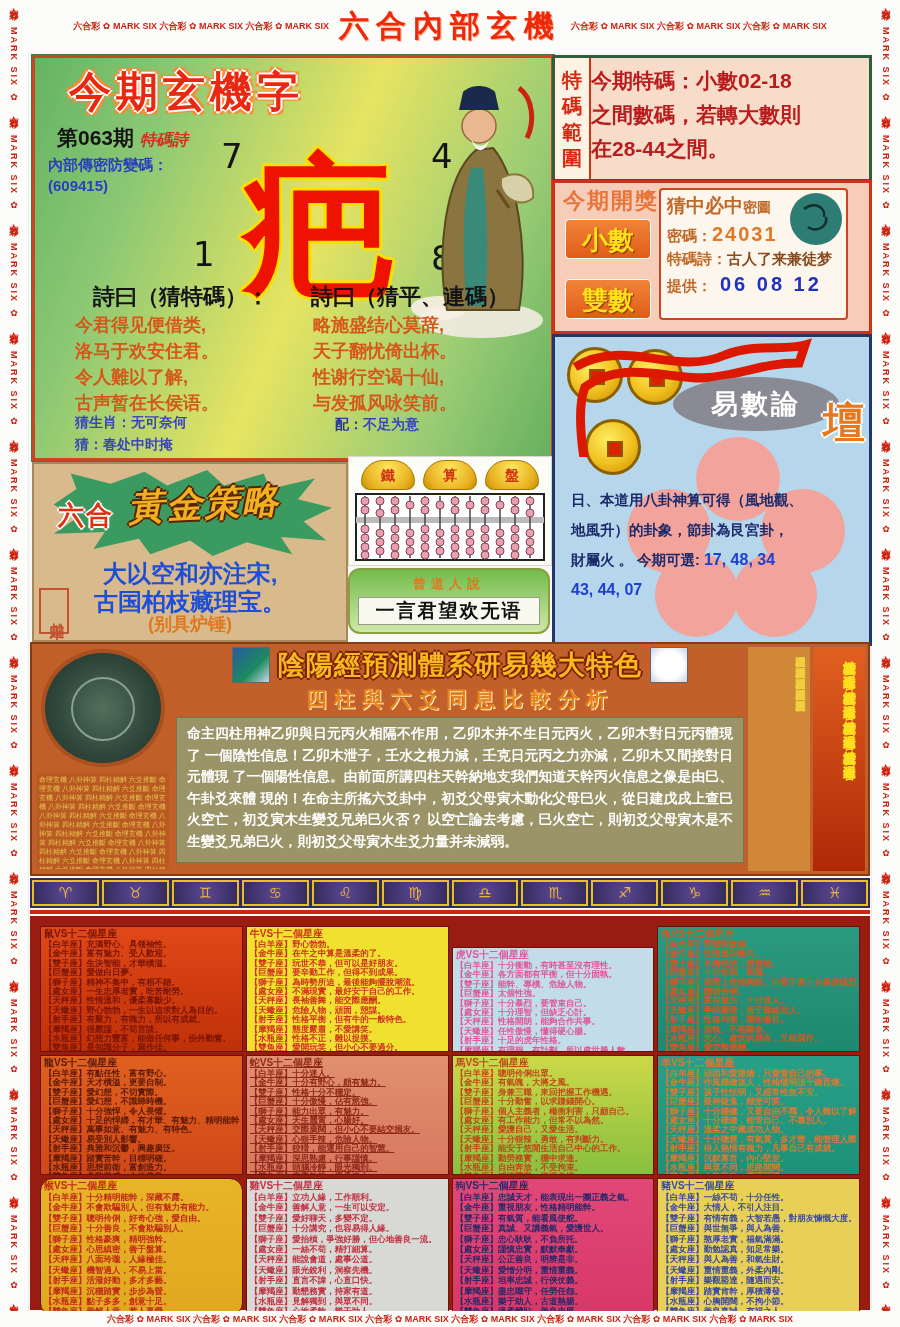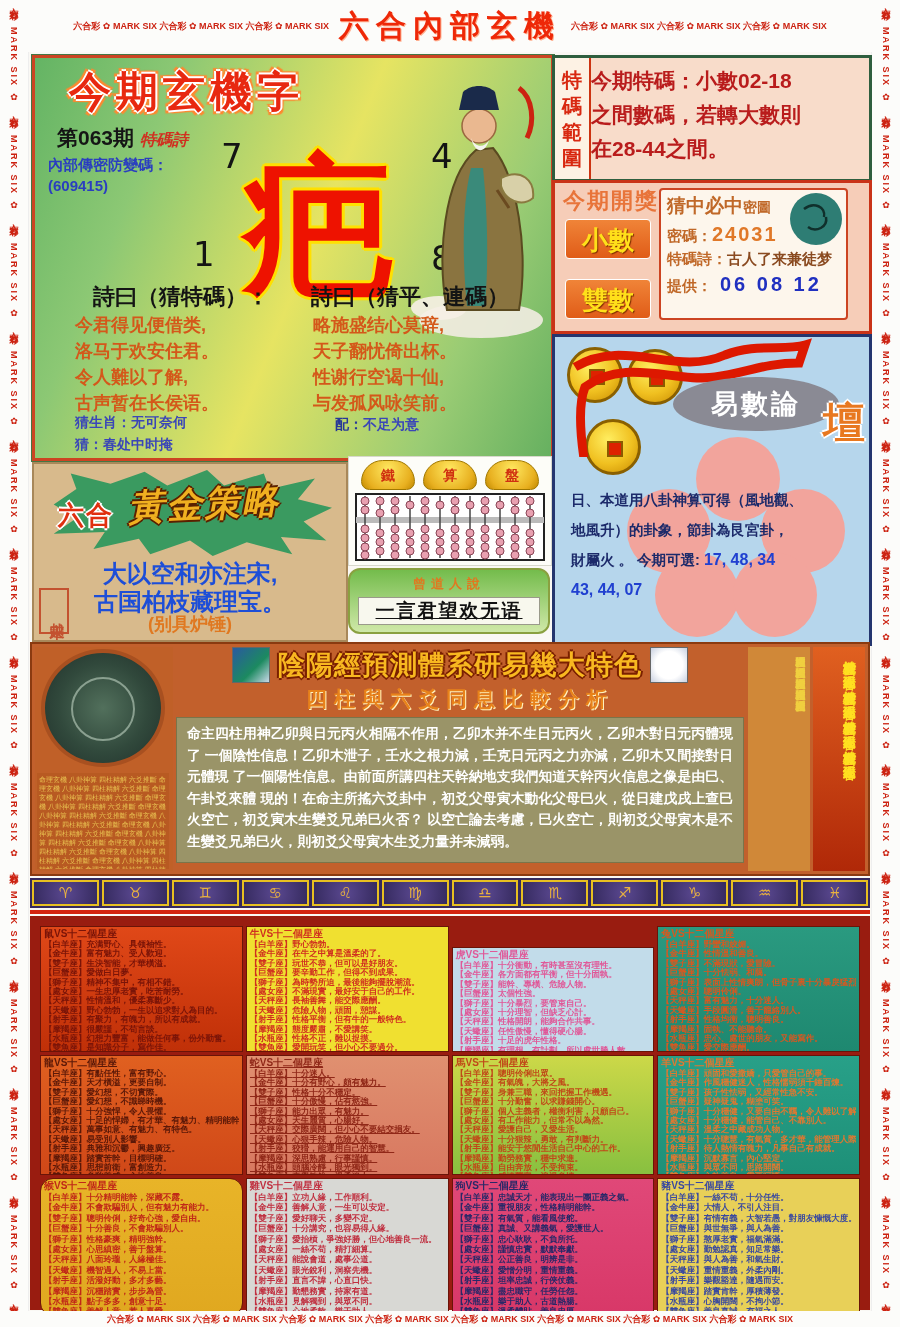--- a/index.html
+++ b/index.html
@@ -90,21 +90,21 @@
   
   .abacus-panel{position:absolute;left:348px;top:456px;width:202px;height:108px;background:#fdfdf8;border:1px solid #d8d8cc;}
   .ingots{position:absolute;top:3px;left:0;width:100%;display:flex;justify-content:space-around;padding:0 8px;box-sizing:border-box;}
   .ingot{width:52px;height:28px;background:radial-gradient(circle at 50% 30%,#ffe860,#e8b020 70%,#c08800);
     border-radius:26px 26px 10px 10px;border:1px solid #a07800;text-align:center;line-height:28px;
     font-size:14px;font-weight:bold;color:#d03010;}
   .green-box{position:absolute;left:348px;top:568px;width:202px;height:66px;border-radius:12px;
     background:linear-gradient(#74bc4c,#cfe8a8);border:2px solid #8aa040;box-sizing:border-box;}
   .gb-title{text-align:center;font-size:13px;font-weight:bold;color:#e07820;letter-spacing:5px;margin-top:5px;}
   .gb-strip{margin:4px 8px 0 8px;background:#f8f8ee;border:1px solid #9a9a8a;text-align:center;
-    font-size:19px;font-weight:bold;color:#111;line-height:26px;letter-spacing:2px;text-decoration:underline;}
+    font-size:19px;font-weight:bold;color:#111;line-height:26px;letter-spacing:2px;}
   
   .analysis{position:absolute;left:30px;top:642px;width:840px;height:234px;background:#c2602c;border:2px solid #8a3a10;box-sizing:border-box;}
   .compass-col{position:absolute;left:3px;top:3px;width:138px;height:224px;background:#c06028;}
   .compass{position:absolute;left:6px;top:2px;width:124px;height:118px;border-radius:50%;
     background:radial-gradient(circle,#52705c 0%,#31493c 55%,#20302a 100%);border:4px solid #a85020;box-sizing:border-box;}
   .compass::after{content:"";position:absolute;left:26px;top:24px;width:60px;height:60px;border:2px solid #8aa090;border-radius:50%;}
   .plaque{position:absolute;left:2px;top:126px;width:132px;height:96px;background:#b85a22;color:#e8c050;
     font-size:7px;line-height:9px;overflow:hidden;padding:2px;box-sizing:border-box;word-break:break-all;}
   .ana-center{position:absolute;left:144px;top:1px;width:568px;height:228px;}
   .ana-titlerow{display:flex;align-items:center;justify-content:center;gap:8px;height:40px;}

